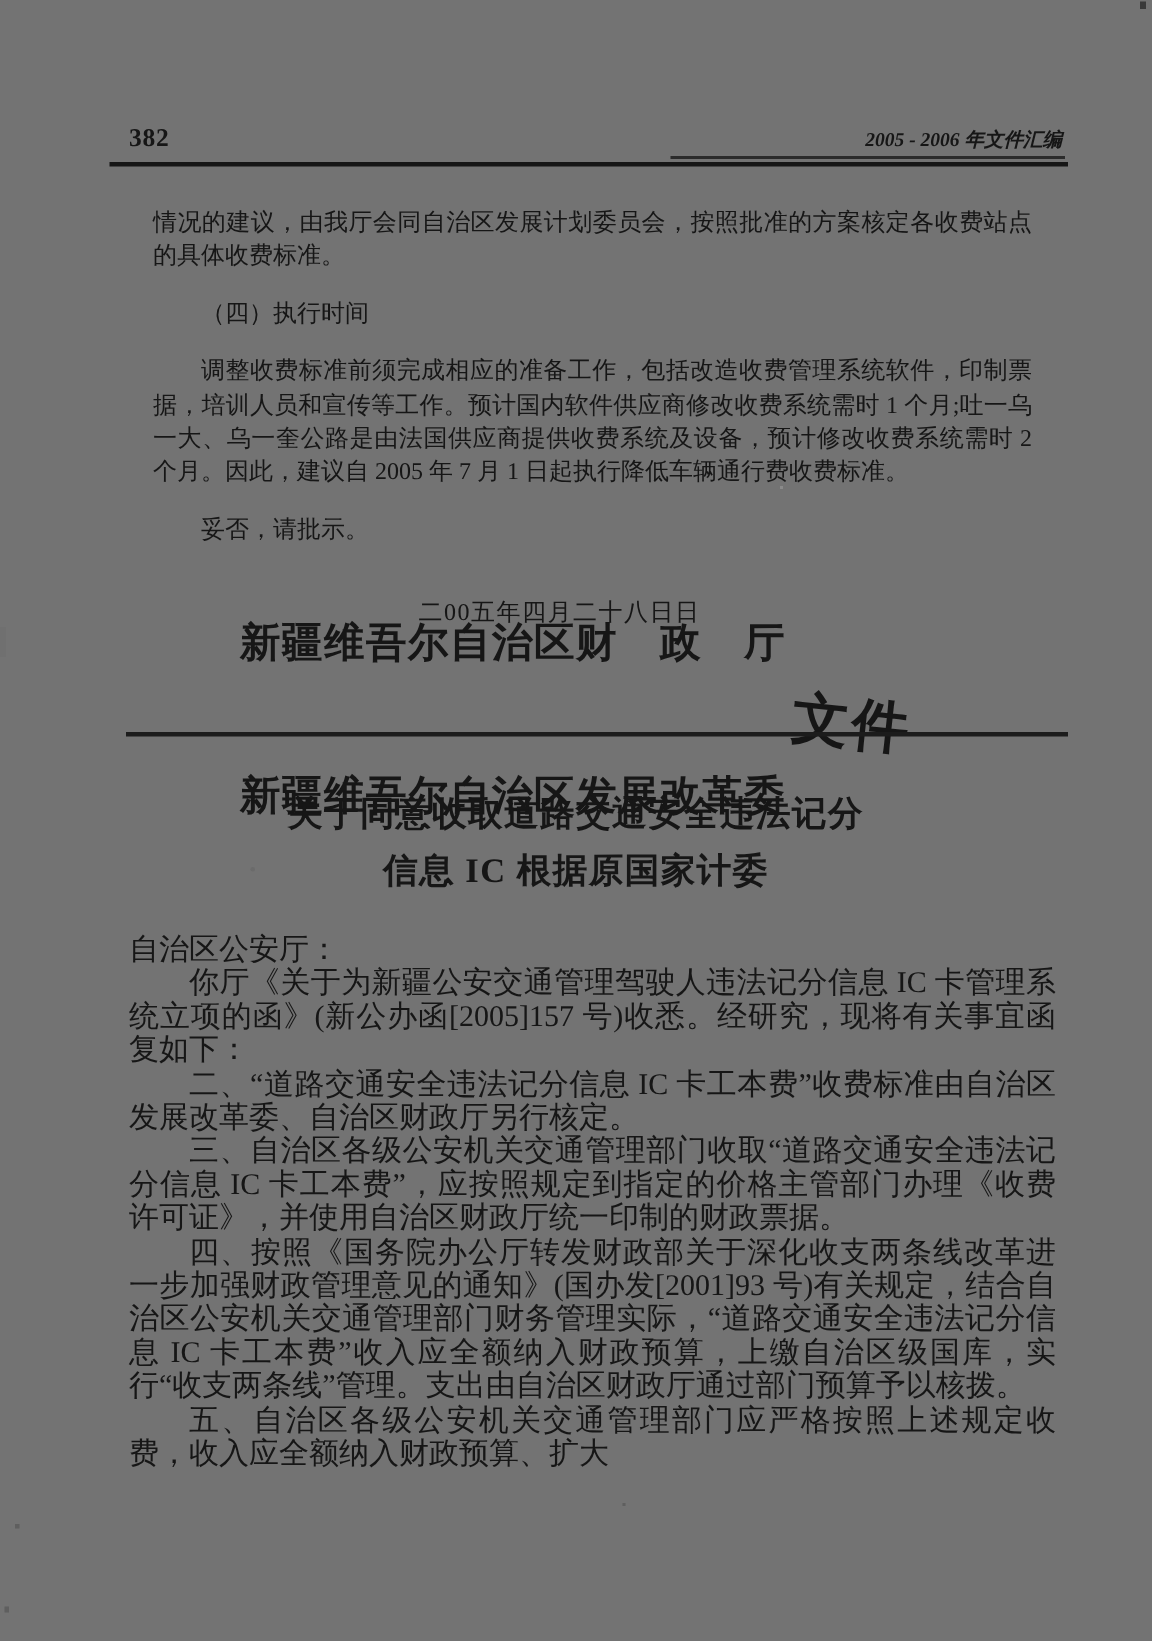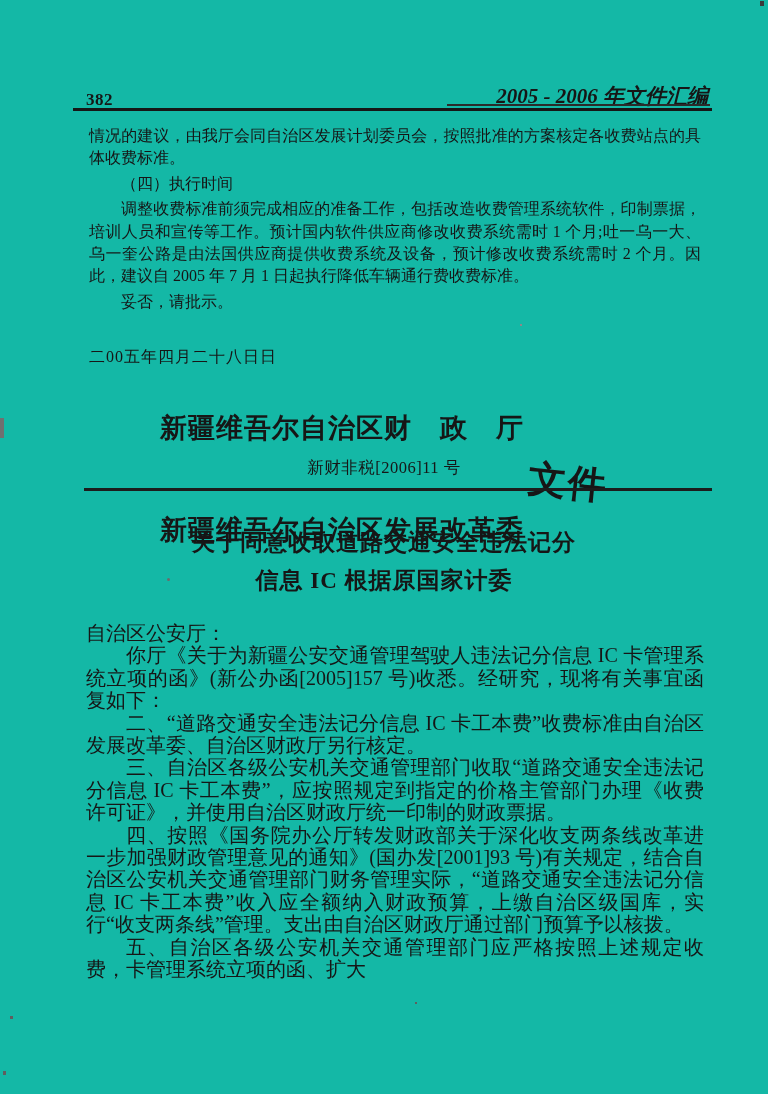--- a/index.html
+++ b/index.html
@@ -1,50 +1,50 @@
 <!DOCTYPE html>
 <html><head>
 <meta charset="utf-8">
 <style>
   html,body{margin:0;padding:0;background:#ffffff;}
   .page{
     position:relative;
     width:768px;height:1094px;
-    background:#14b8a6;
+    background:#737373;
     color:#161616;
     font-family:"Liberation Serif","DejaVu Serif",serif;
     overflow:hidden;
   }
   
   .header-row{
     position:absolute;left:86px;right:60px;top:82px;
     display:flex;justify-content:space-between;align-items:flex-end;
     font-size:17px;
   }
   .page-number{font-weight:bold;letter-spacing:.5px;}
-  .compilation-title{font-style:italic;font-weight:bold;font-size:21px;}
+  .compilation-title{font-style:italic;font-weight:bold;font-size:13px;}
   .rule-hairline{
     position:absolute;top:104px;left:447px;right:58px;
     border-top:2px solid #2b2b2b;
   }
   .rule-header-thick{
     position:absolutes;position:absolute;top:108px;left:73px;right:56px;
     border-top:3px solid #161616;
   }
   
   .prelude{
     position:absolute;top:122px;left:86px;right:64px;
     font-size:16px;line-height:22.4px;text-align:justify;
   }
-  .prelude p{margin:3px;}
+  .prelude p{margin:16px;}
   .indent{text-indent:2em;}
   .noindent{text-indent:0;}
   .date-line{
     margin-top:33px !important;
-    text-align:left;padding-right:44px;
+    text-align:center;padding-right:44px;
     letter-spacing:1px;
   }
   
   .letterhead{
     position:absolute;top:343px;left:0;width:100%;
     display:flex;justify-content:center;align-items:center;
   }
   .agency-lines{
     font-weight:bold;font-size:27px;line-height:34px;
     letter-spacing:1px;white-space:pre;
@@ -106,35 +106,34 @@
   </section>
 
   <div class="letterhead">
     <div class="agency-lines">
       <div>新疆维吾尔自治区财　政　厅</div>
       <div>新疆维吾尔自治区发展改革委</div>
     </div>
     <div class="doc-type">文件</div>
   </div>
 
-  <div class="doc-number">新财非税[2006]11 号</div>
   <div class="rule-mid-thick"></div>
 
   <h1 class="letter-title" style="margin:0;text-align:center;">
     <div>关于同意收取道路交通安全违法记分</div>
     <div>信息 IC 根据原国家计委</div>
   </h1>
 
   <section class="letter-body">
     <p class="noindent">自治区公安厅：</p>
     <p class="indent">你厅《关于为新疆公安交通管理驾驶人违法记分信息 IC 卡管理系统立项的函》(新公办函[2005]157 号)收悉。经研究，现将有关事宜函复如下：</p>
     <p class="indent">二、“道路交通安全违法记分信息 IC 卡工本费”收费标准由自治区发展改革委、自治区财政厅另行核定。</p>
     <p class="indent">三、自治区各级公安机关交通管理部门收取“道路交通安全违法记分信息 IC 卡工本费”，应按照规定到指定的价格主管部门办理《收费许可证》，并使用自治区财政厅统一印制的财政票据。</p>
     <p class="indent">四、按照《国务院办公厅转发财政部关于深化收支两条线改革进一步加强财政管理意见的通知》(国办发[2001]93 号)有关规定，结合自治区公安机关交通管理部门财务管理实际，“道路交通安全违法记分信息 IC 卡工本费”收入应全额纳入财政预算，上缴自治区级国库，实行“收支两条线”管理。支出由自治区财政厅通过部门预算予以核拨。</p>
-    <p class="indent">五、自治区各级公安机关交通管理部门应严格按照上述规定收费，卡管理系统立项的函、扩大</p>
+    <p class="indent">五、自治区各级公安机关交通管理部门应严格按照上述规定收费，收入应全额纳入财政预算、扩大</p>
   </section>
 
   <div class="artifact a-left-edge"></div>
   <div class="artifact a-top-right"></div>
   <div class="artifact a-title-dot"></div>
   <div class="artifact a-date-dot"></div>
   <div class="artifact a-bot-1"></div>
   <div class="artifact a-bot-2"></div>
   <div class="artifact a-bot-3"></div>
 

